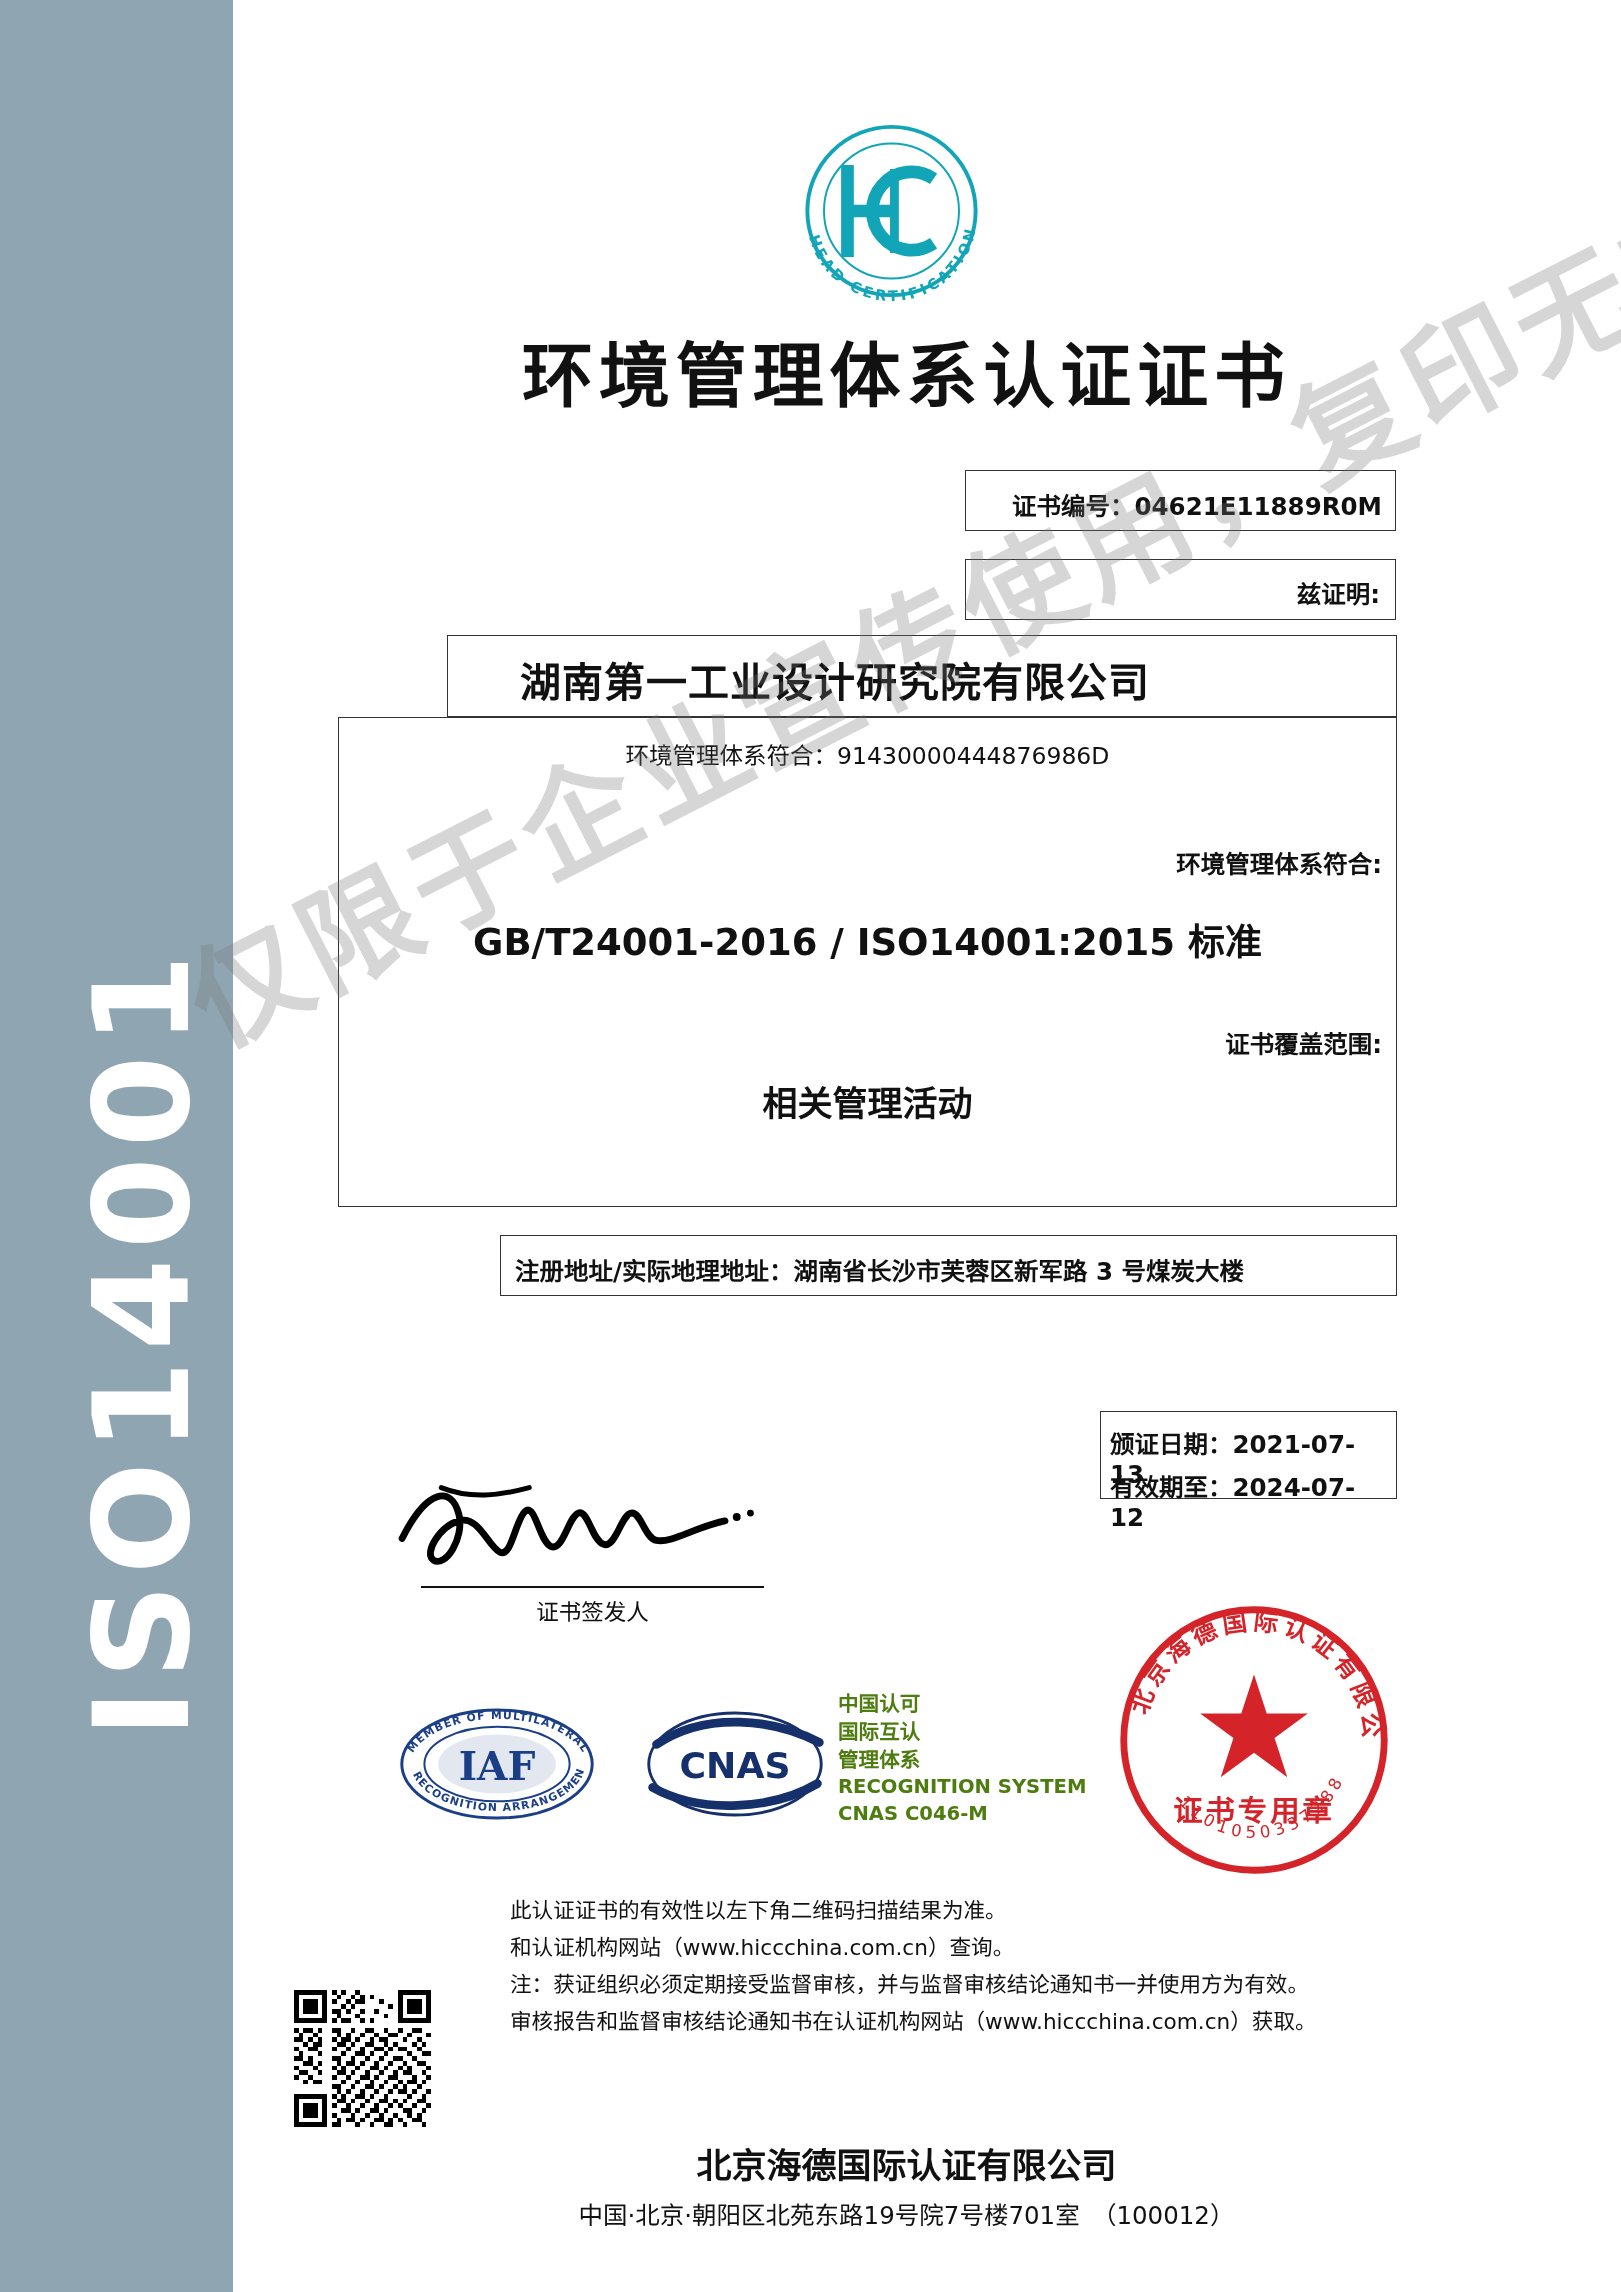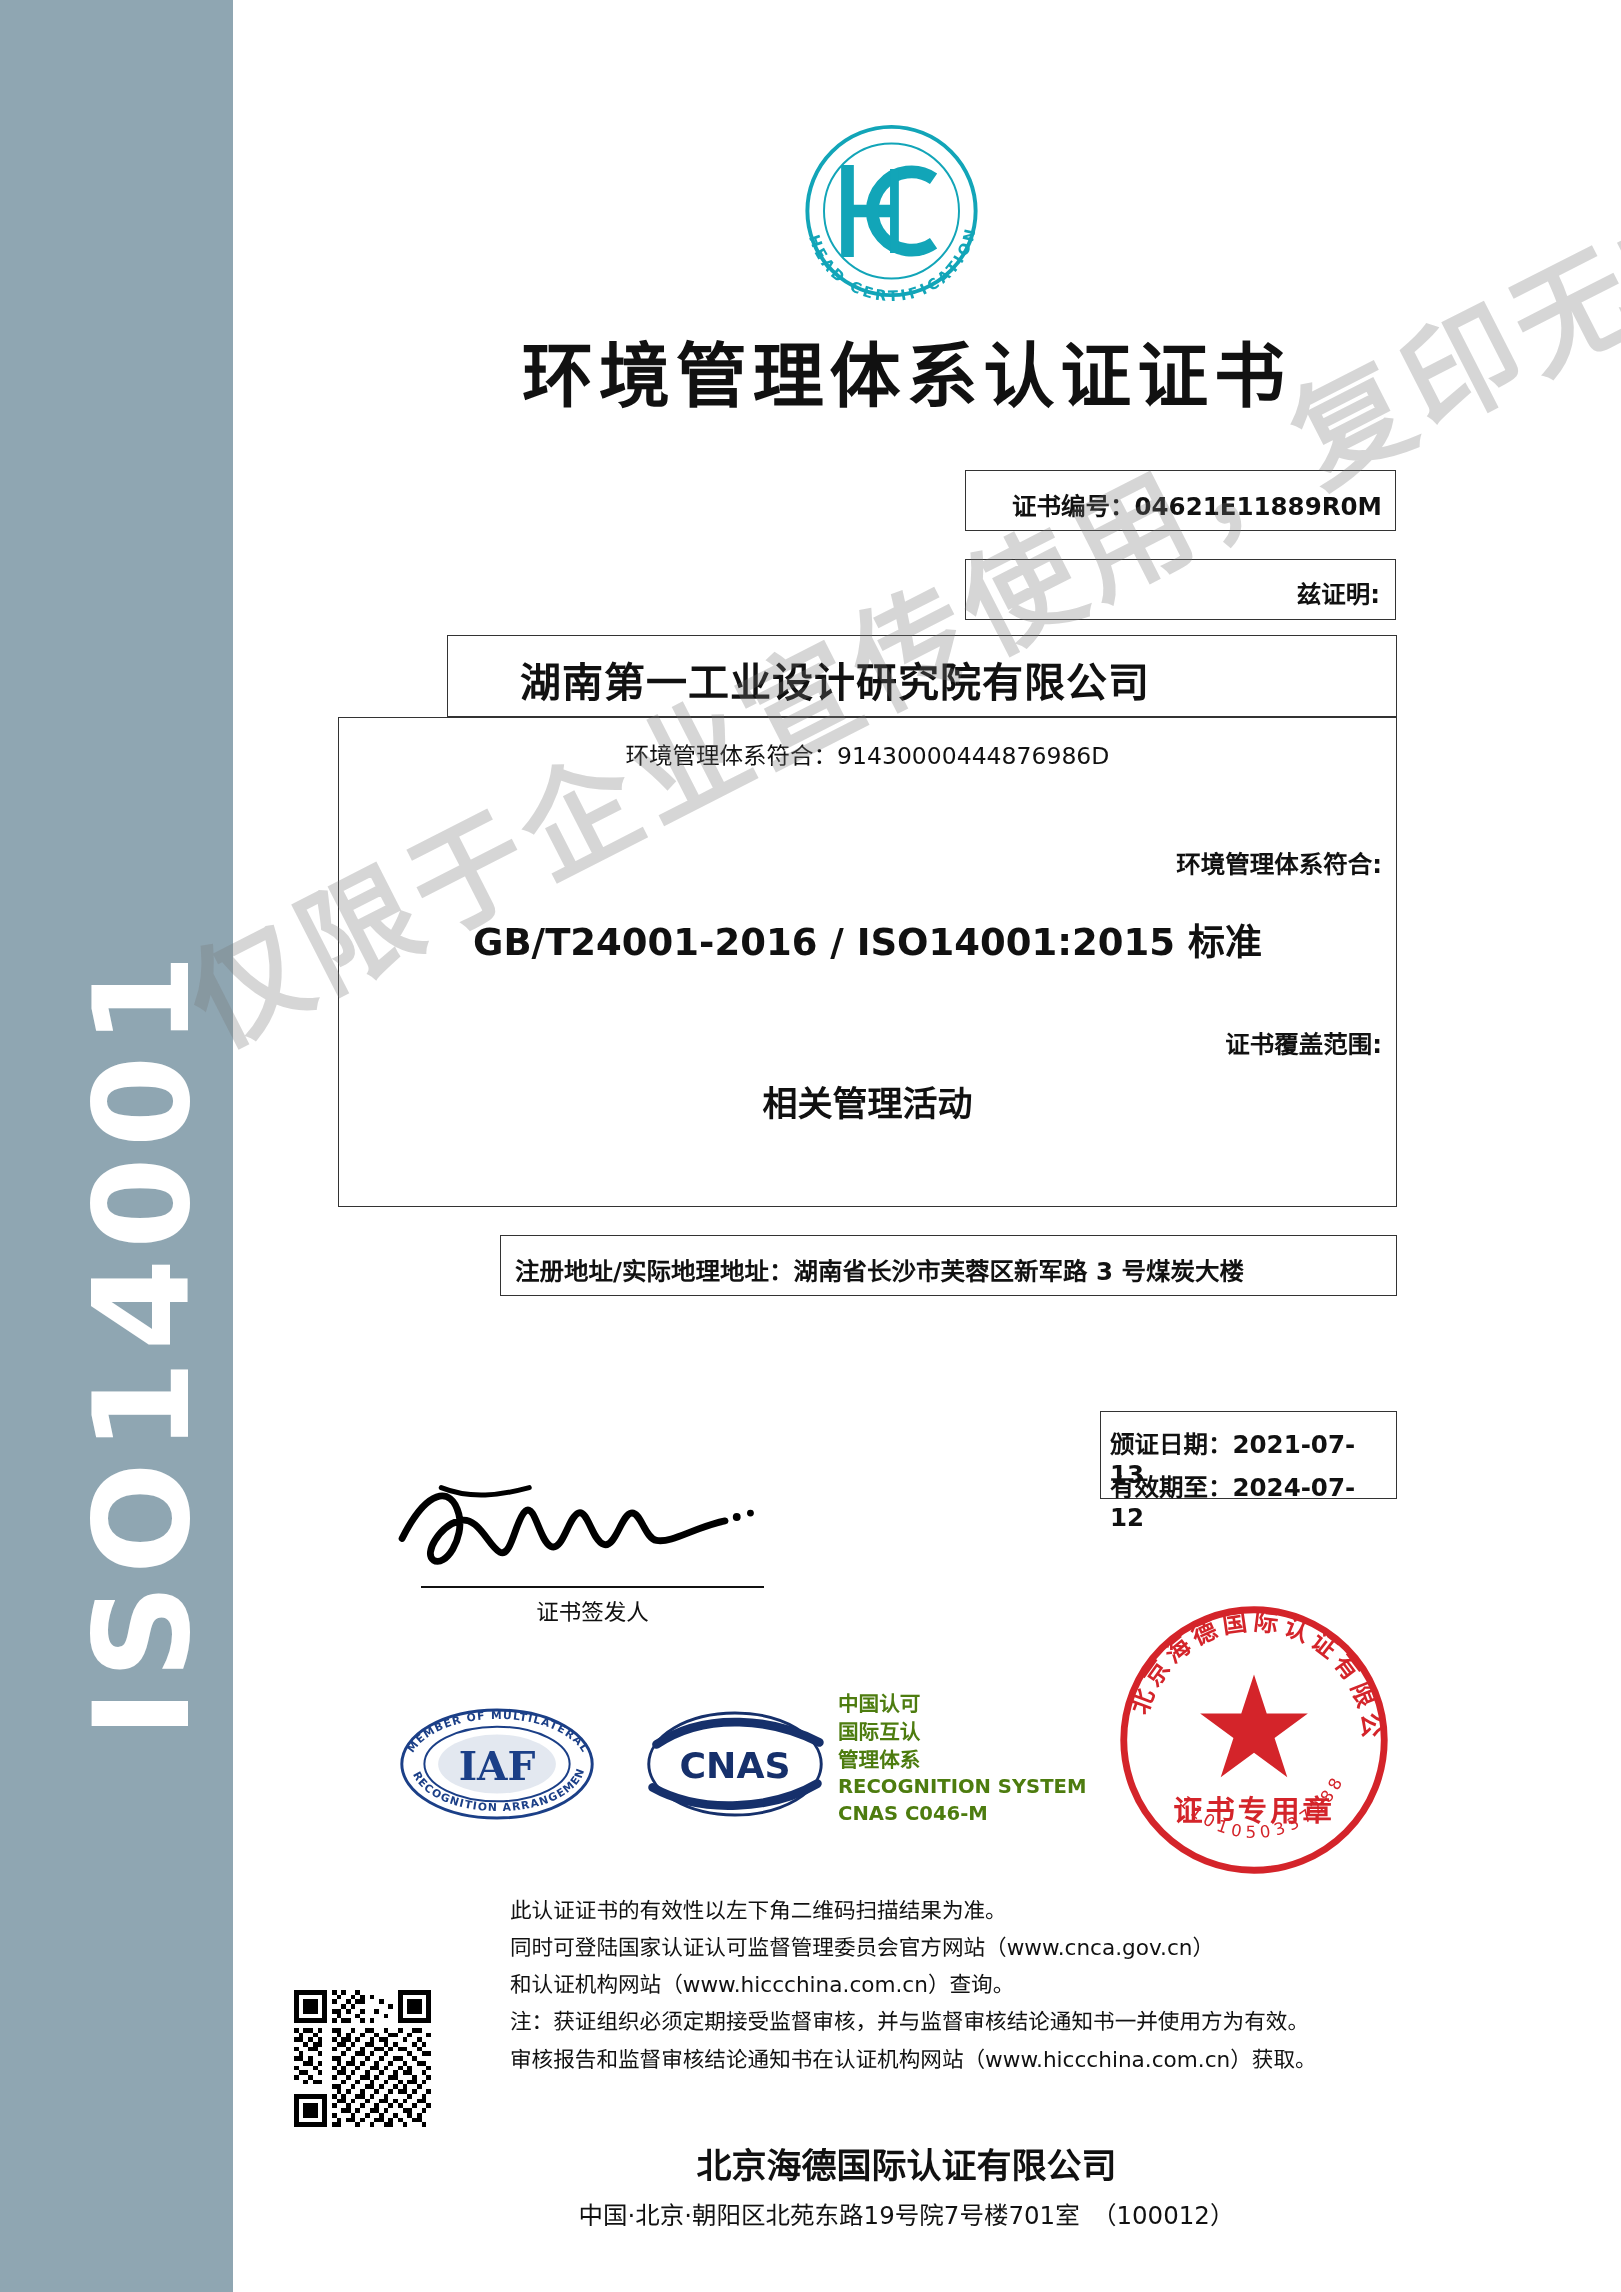--- a/index.html
+++ b/index.html
@@ -631,21 +631,20 @@
           <rect x="16" y="28" width="1" height="1"></rect>
           <rect x="19" y="28" width="2" height="1"></rect>
           <rect x="23" y="28" width="1" height="1"></rect>
           <rect x="27" y="28" width="1" height="1"></rect>
       </g>
     </svg>
   </div>
 
   <div class="notes">
     <div>此认证证书的有效性以左下角二维码扫描结果为准。</div>
-    <div>同时可登陆国家认证认可监督管理委员会官方网站（www.cnca.gov.cn）</div>
     <div>和认证机构网站（www.hiccchina.com.cn）查询。</div>
     <div>注：获证组织必须定期接受监督审核，并与监督审核结论通知书一并使用方为有效。</div>
     <div>审核报告和监督审核结论通知书在认证机构网站（www.hiccchina.com.cn）获取。</div>
   </div>
 
   <div class="issuer">北京海德国际认证有限公司</div>
   <div class="issuer-addr">中国·北京·朝阳区北苑东路19号院7号楼701室　（100012）</div>
 
   <div class="watermark">仅限于企业宣传使用，复印无效</div>
 

